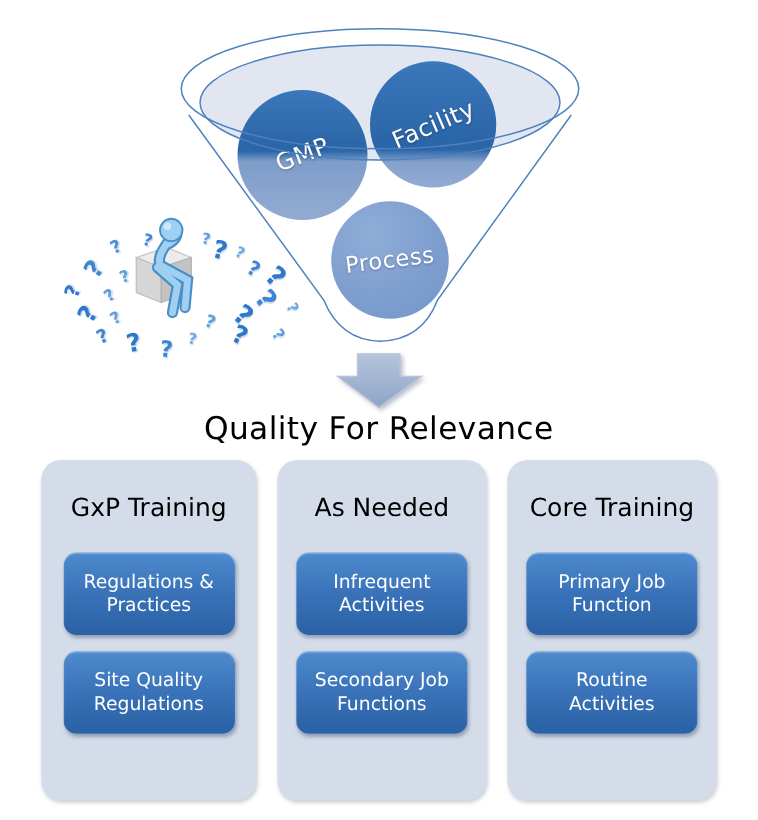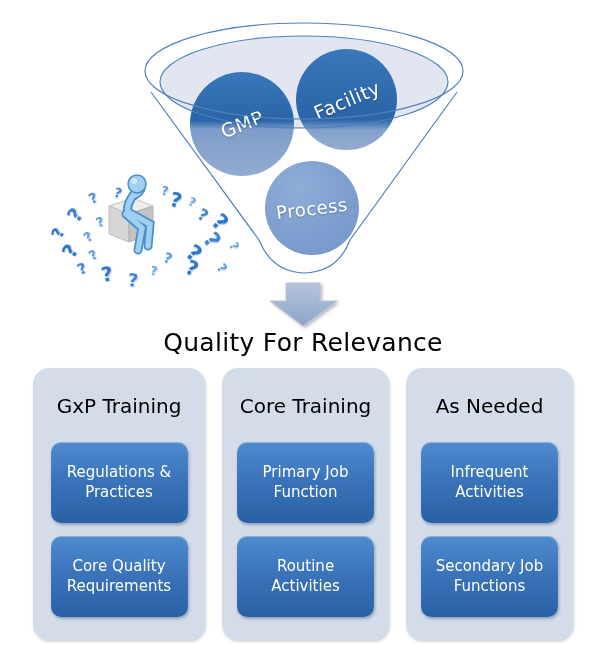--- a/index.html
+++ b/index.html
@@ -42,21 +42,21 @@
 
   
   .columns{position:absolute;left:33px;top:368px;display:flex;gap:16px;}
   .column{width:172px;height:272px;background:var(--column-bg);border-radius:16px;
     box-shadow:1px 2px 3px rgba(120,130,150,.35);
     display:flex;flex-direction:column;align-items:center;}
   .column:nth-child(2){width:167px;margin-left:1px;}
   .column:nth-child(3){width:167px;margin-left:1px;}
   .col-header{margin-top:26px;font-size:20px;color:var(--heading-text);text-align:center;}
   .col-boxes{margin-top:24px;display:flex;flex-direction:column;gap:13px;align-items:center;}
-  .blue-box{width:137px;height:81px;border-radius:10px;
+  .blue-box{width:137px;height:66px;border-radius:10px;
     background:linear-gradient(to bottom,var(--box-top) 0%,#3b74ba 45%,var(--box-bottom) 100%);
     box-shadow:inset 0 1px 1px rgba(255,255,255,.35),1px 2px 3px rgba(70,90,120,.45);
     display:flex;align-items:center;justify-content:center;text-align:center;
     color:var(--box-text);font-size:15px;line-height:1.3;padding:4px 8px;}
 </style>
 </head>
 <body>
 
 <div class="stage">
 
@@ -142,32 +142,32 @@
     <polygon points="22,3 56,3 56,21 73,21 39,46 6,21 22,21" fill="url(#ag)" stroke="#b9c4d8" stroke-width="1" style="filter:drop-shadow(2px 2px 1.5px rgba(120,130,150,.5))"></polygon>
   </svg>
 
   <div class="title">Quality For Relevance</div>
 
   <div class="columns">
     <div class="column">
       <div class="col-header">GxP Training</div>
       <div class="col-boxes">
         <div class="blue-box">Regulations &amp; Practices</div>
-        <div class="blue-box">Core Quality Requirements</div>
+        <div class="blue-box">Site Quality Regulations</div>
+      </div>
+    </div>
+    <div class="column">
+      <div class="col-header">As Needed</div>
+      <div class="col-boxes">
+        <div class="blue-box">Infrequent Activities</div>
+        <div class="blue-box">Secondary Job Functions</div>
       </div>
     </div>
     <div class="column">
       <div class="col-header">Core Training</div>
       <div class="col-boxes">
         <div class="blue-box">Primary Job Function</div>
         <div class="blue-box">Routine Activities</div>
       </div>
     </div>
-    <div class="column">
-      <div class="col-header">As Needed</div>
-      <div class="col-boxes">
-        <div class="blue-box">Infrequent Activities</div>
-        <div class="blue-box">Secondary Job Functions</div>
-      </div>
-    </div>
   </div>
 
 </div>
 
 </body></html>

